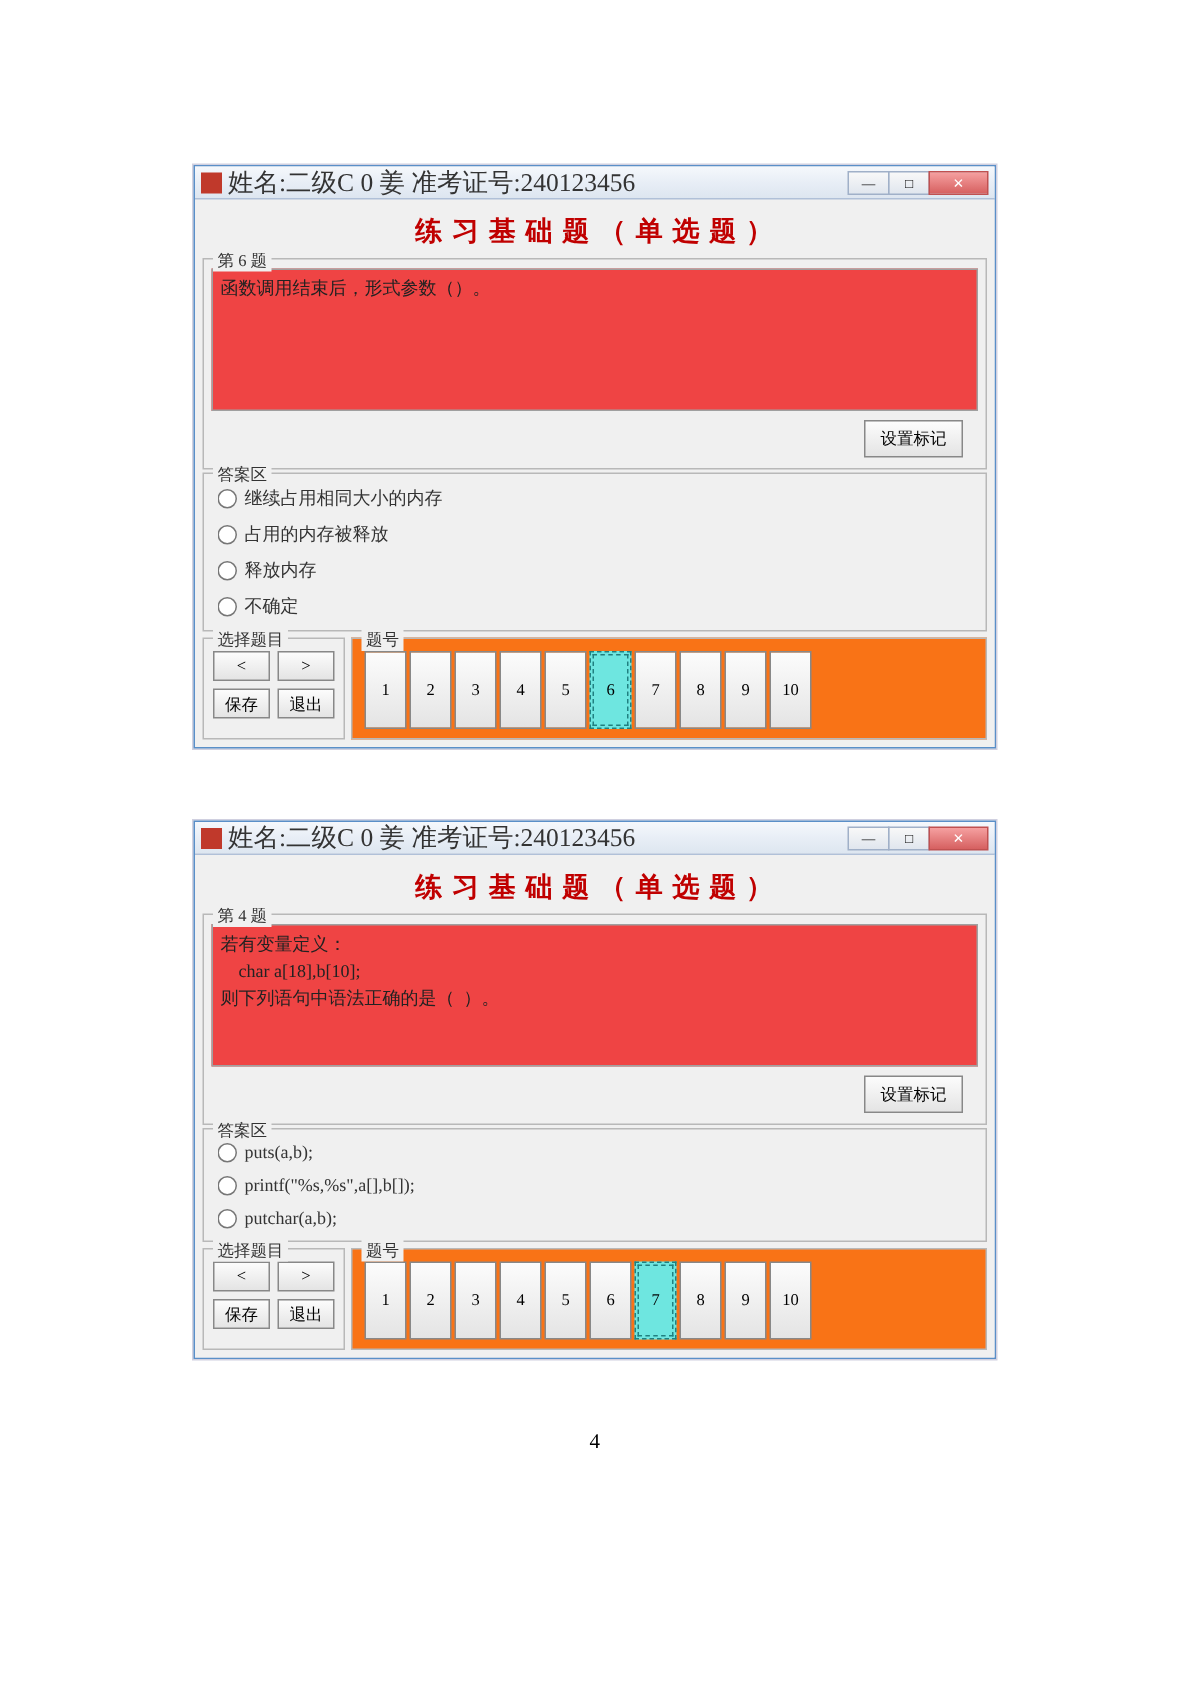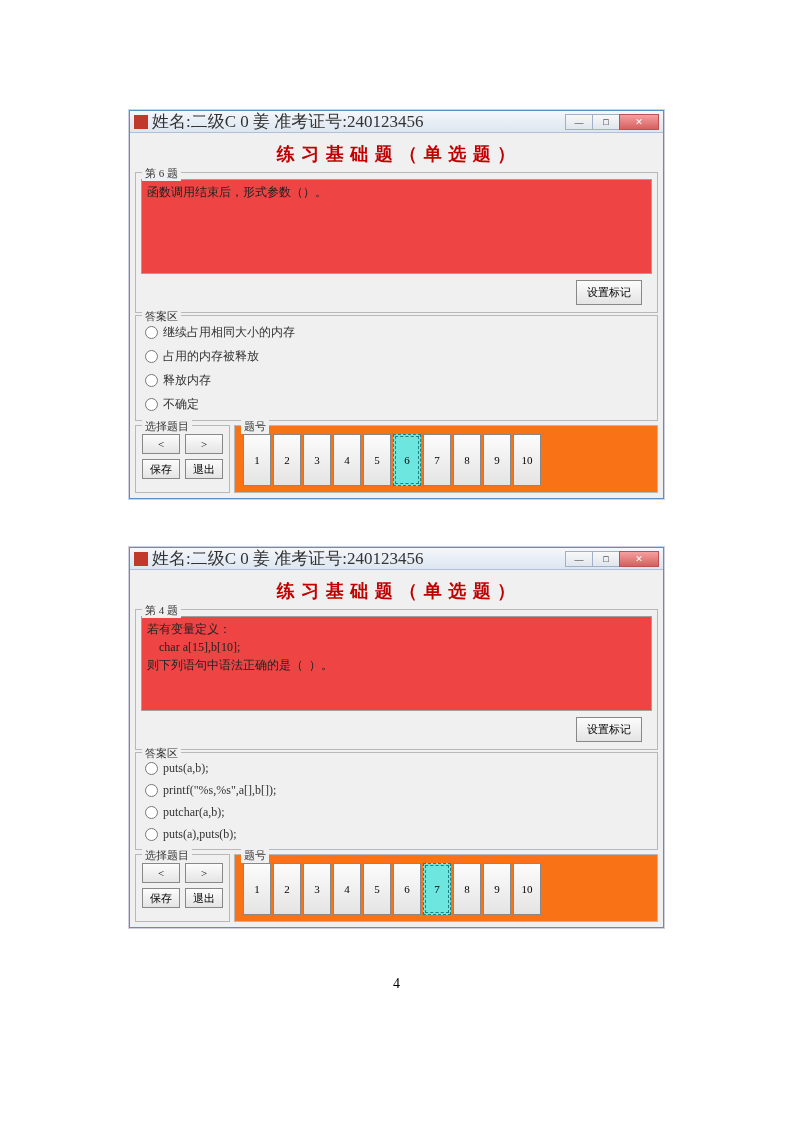--- a/index.html
+++ b/index.html
@@ -277,45 +277,41 @@
       <div class="tb-btn">□</div>
       <div class="tb-btn tb-close">✕</div>
     </div>
   </div>
   <div class="app-body">
     <div class="heading">练 习 基 础 题 （ 单 选 题 ）</div>
 
     <div class="fieldset">
       <span class="fieldset-legend">第 4 题</span>
       <div class="question-box" style="white-space:pre-wrap">若有变量定义：
-    char a[15],b[10];
+    char a[18],b[10];
 则下列语句中语法正确的是（  ）。</div>
       <div class="mark-row">
         <button class="btn">设置标记</button>
       </div>
     </div>
 
     <div class="fieldset">
       <span class="fieldset-legend">答案区</span>
       <div class="radio-list">
         <label class="radio-item">
             <input type="radio" name="a1" style="">
             <span>puts(a,b);</span>
           </label>
         <label class="radio-item">
             <input type="radio" name="a1" style="">
             <span>printf("%s,%s",a[],b[]);</span>
           </label>
         <label class="radio-item">
             <input type="radio" name="a1" style="">
             <span>putchar(a,b);</span>
-          </label>
-        <label class="radio-item">
-            <input type="radio" name="a1" style="">
-            <span>puts(a),puts(b);</span>
           </label>
       </div>
     </div>
 
     <div class="bottom-row">
       <div class="nav-group">
         <span class="fieldset-legend">选择题目</span>
         <div class="nav-controls">
           <div class="nav-btn">&lt;</div>
           <div class="nav-btn">&gt;</div>

